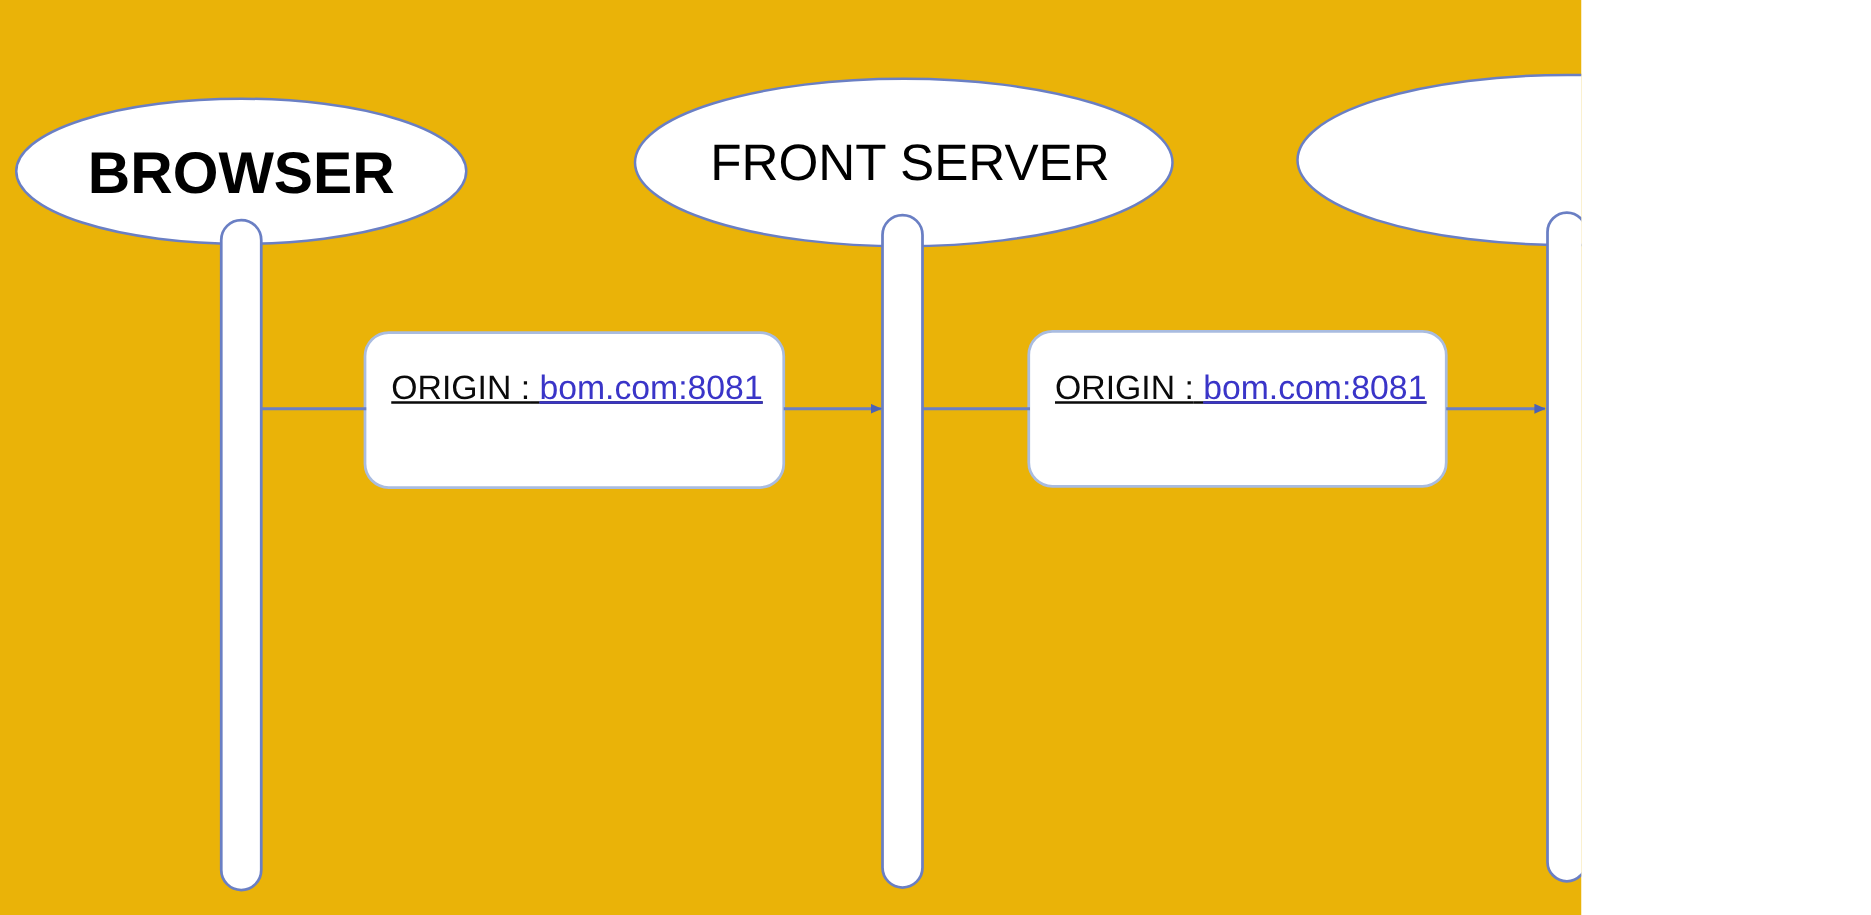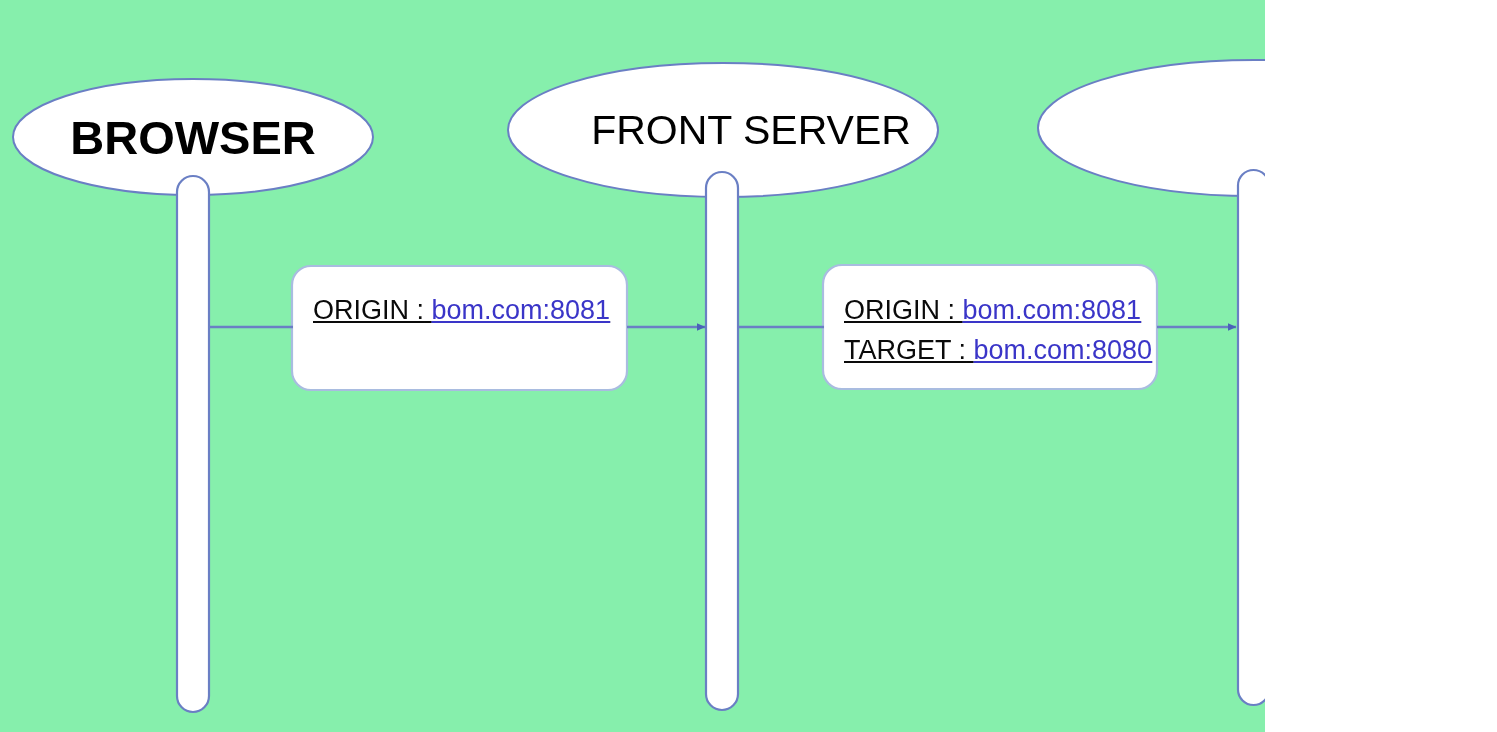--- a/index.html
+++ b/index.html
@@ -7,21 +7,21 @@
     padding: 0;
     background: #ffffff;
   }
   body {
     font-family: "Liberation Sans", sans-serif;
   }
   #diagram-root {
     position: relative;
     width: 1265px;
     height: 732px;
-    background: #86efac;
+    background: #eab308;
     overflow: hidden;
   }
   .svg-layer {
     position: absolute;
     left: 0;
     top: 0;
     width: 1497px;
     height: 732px;
   }
   .actor-label {
@@ -90,34 +90,30 @@
     <rect x="823" y="265" width="334" height="124" rx="19" ry="19" fill="#ffffff" stroke="#a9bce0" stroke-width="2.2"></rect>
 
     <line x1="209" y1="327" x2="293" y2="327" stroke="#6a7fc4" stroke-width="2.4"></line>
     <line x1="627" y1="327" x2="705" y2="327" stroke="#6a7fc4" stroke-width="2.4" marker-end="url(#arrowhead)"></line>
     <line x1="738" y1="327" x2="824" y2="327" stroke="#6a7fc4" stroke-width="2.4"></line>
     <line x1="1157" y1="327" x2="1236" y2="327" stroke="#6a7fc4" stroke-width="2.4" marker-end="url(#arrowhead)"></line>
   </svg>
 
   <div class="actor-label browser" style="left:13px; top:114px; width:360px;">BROWSER</div>
 
-  <div class="actor-label server" style="left:536px; top:110px; width:430px;">FRONT SERVER</div>
+  <div class="actor-label server" style="left:513px; top:110px; width:430px;">FRONT SERVER</div>
 
 
   <div class="msg-box-text" style="left:313px; top:290px;">
     <span class="msg-line">
       <span class="lbl">ORIGIN :</span>
       <span class="link">bom.com:8081</span>
     </span>
   </div>
 
   <div class="msg-box-text" style="left:844px; top:290px;">
     <span class="msg-line">
       <span class="lbl">ORIGIN :</span>
       <span class="link">bom.com:8081</span>
     </span>
-    <span class="msg-line">
-      <span class="lbl">TARGET :</span>
-      <span class="link">bom.com:8080</span>
-    </span>
   </div>
 
 </div>
 
 </body></html>

